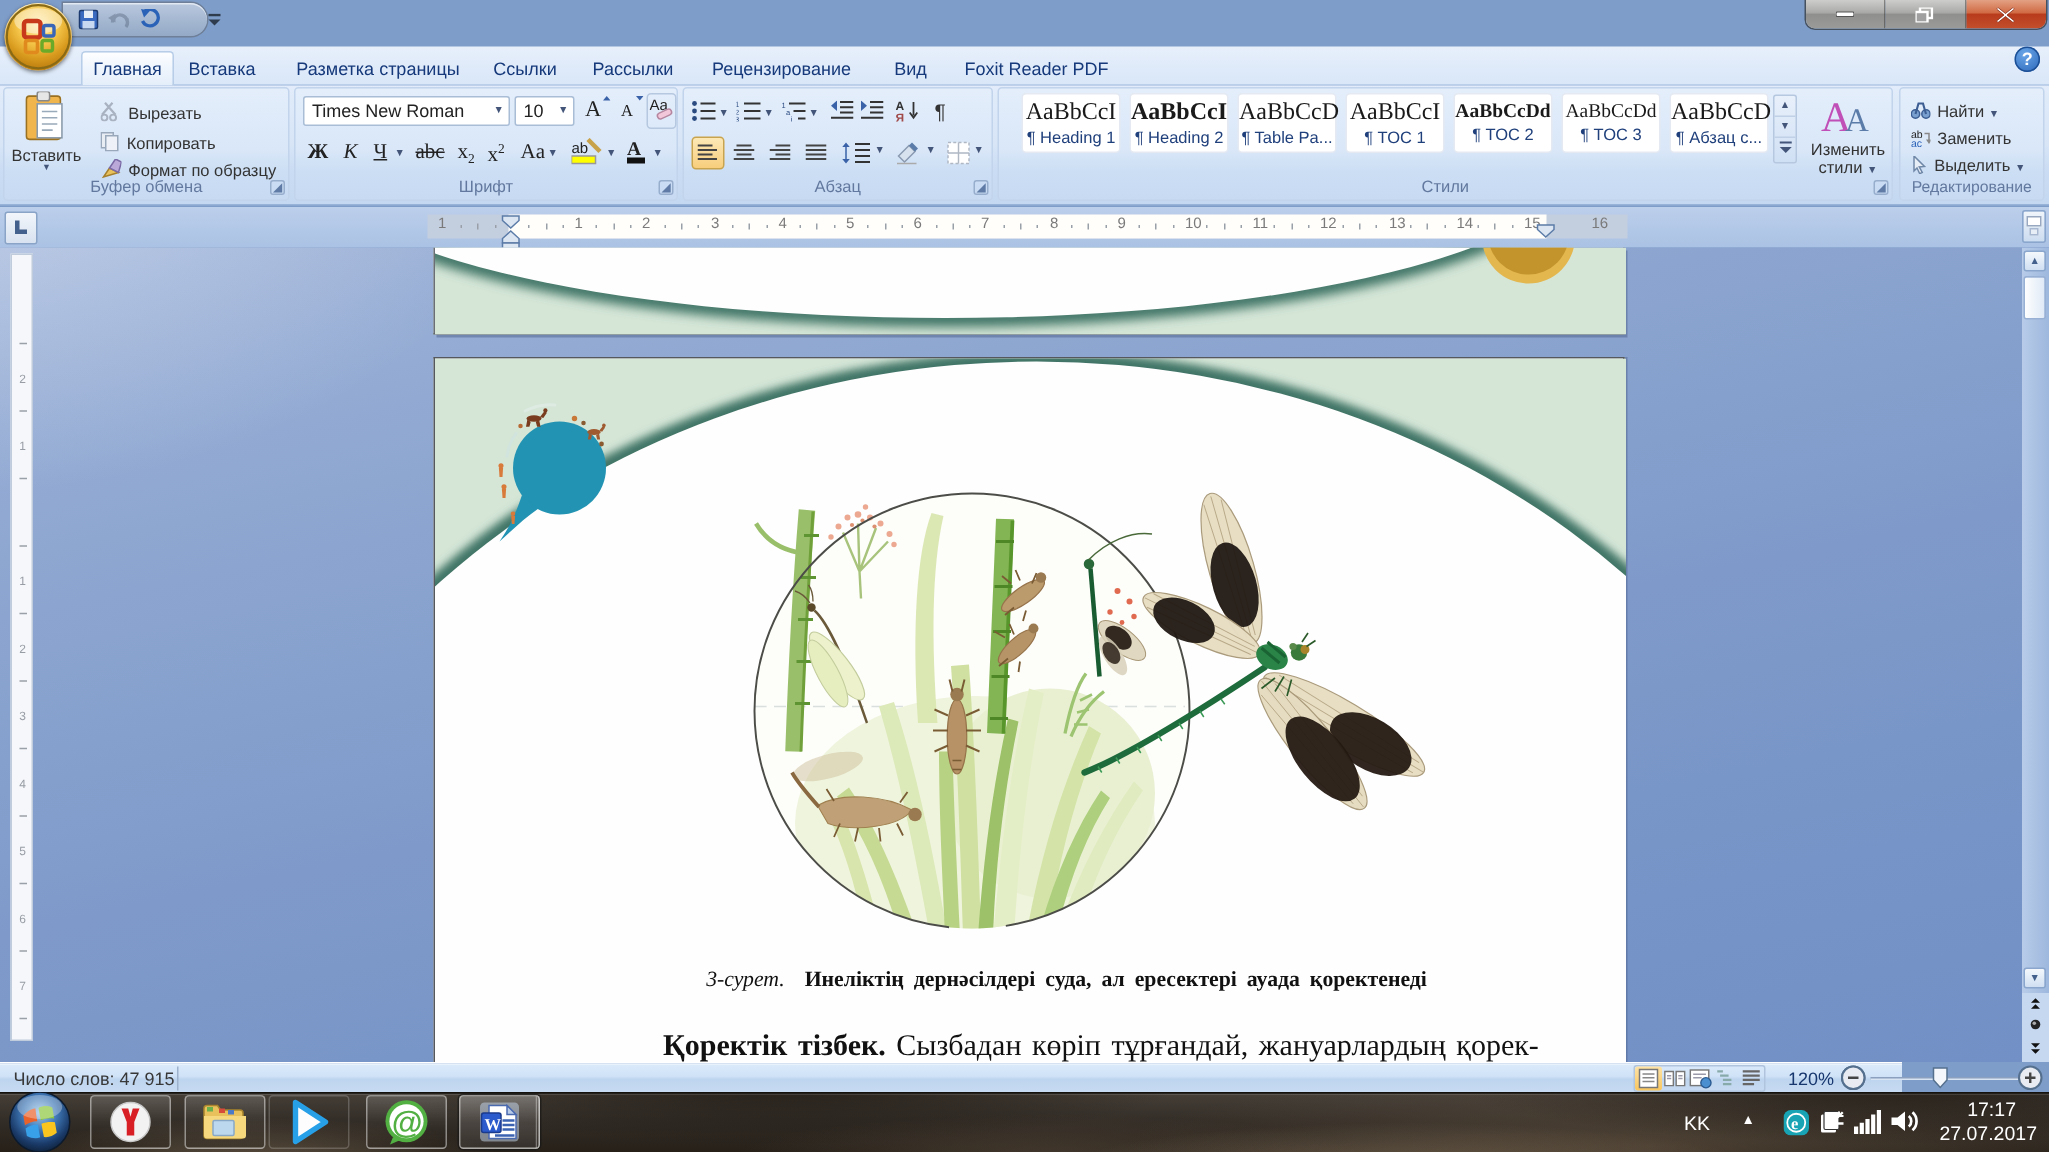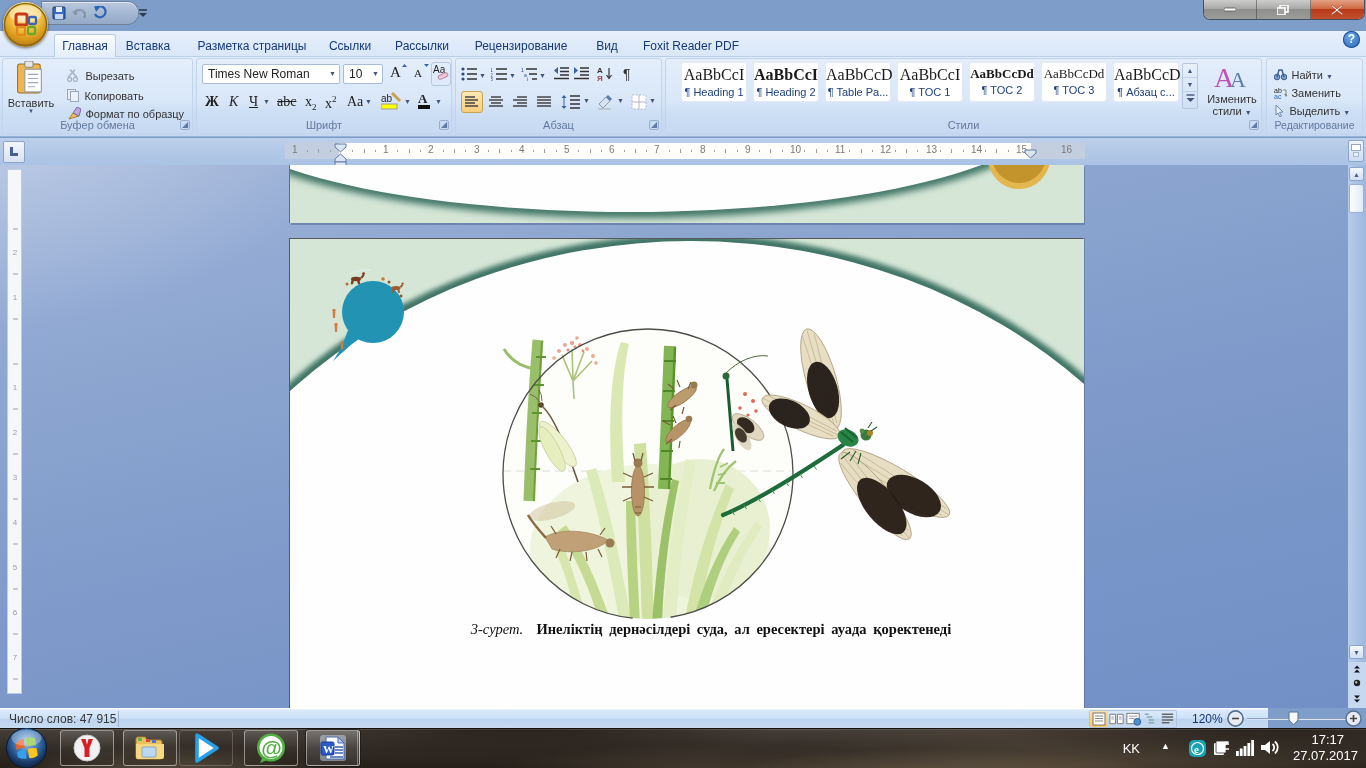--- a/index.html
+++ b/index.html
@@ -69,21 +69,21 @@
        radial-gradient(ellipse 620px 420px at -40px -120px, rgba(235,242,252,.55), rgba(235,242,252,0) 68%),
        linear-gradient(168deg, #9fb3d8 0%, #8ea7d1 25%, #7f9aca 55%, #7694c7 80%, #7290c5 100%); }
   #vruler { position:absolute; left:7px; top:4px; width:15px; height:525px; background:#f5f7fa; border:1px solid #c0cbdb; }
   #page1 { position:absolute; left:289px; top:0px; width:794px; height:58px; background:#d5e6d7;
      border-left:1px solid #6b6f75; border-right:1px solid #6b6f75; border-bottom:1px solid #55585c; box-shadow:2px 2px 0 rgba(70,90,130,.45); }
   #page2 { position:absolute; left:289px; top:73px; width:794px; height:470px; background:#fff;
      border:1px solid #55585c; border-bottom:none; box-shadow:2px 0 0 rgba(70,90,130,.45); }
   #vscroll { position:absolute; right:0; top:0; width:18px; height:543px; background:linear-gradient(90deg,#b8cce9,#9db7dd); }
 
   
-  #caption { position:absolute; left:24px; top:382px; width:794px; text-align:center;
+  #caption { position:absolute; left:24px; top:406px; width:794px; text-align:center;
      font-family:"Liberation Serif", serif; font-size:14.5px; color:#111; word-spacing:3px; }
   #bodyline { position:absolute; left:152px; top:447px; width:650px; word-spacing:2px;
      font-family:"Liberation Serif", serif; font-size:20px; color:#111; white-space:nowrap; }
 
   
   #statusbar { left:0; top:708px; width:1268px; height:20px;
      background:linear-gradient(#dcebfb 0%, #cfe2f7 45%, #bed5ef 55%, #c7dbf2 100%);
      border-top:1px solid #ffffff; box-shadow:inset 0 1px 0 #e8f2fc; font-size:12px; color:#383838; }
 
   
@@ -683,20 +683,21 @@
         <g transform="rotate(25 558 199)">
             <ellipse cx="558" cy="199" rx="11" ry="8" fill="#2a8448"></ellipse>
           </g>
         <path d="M551 193 l12 10 M555 189 l12 10" stroke="#1a6434" stroke-width="2"></path>
         <circle cx="576" cy="196" r="5.5" fill="#3a7a3a"></circle>
         <circle cx="580" cy="194" r="3" fill="#a8842a"></circle>
         <circle cx="572" cy="192" r="2.4" fill="#5a8a4a"></circle>
         <path d="M578 189 l4 -6 M581 192 l6 -4 M566 212 l-6 10 M571 214 l-3 11 M560 213 l-9 7" stroke="#2a5a2a" stroke-width="1.1" fill="none"></path>
         </svg>
       <div id="caption"><i>3-сурет.</i>&nbsp; <b>Инеліктің дернәсілдері суда, ал ересектері ауада қоректенеді</b></div>
+      <div id="bodyline"><b>Қоректік тізбек.</b> Сызбадан көріп тұрғандай, жануарлардың қорек-</div>
     </div>
     <div id="vscroll">
       <div style="position:absolute;left:1px;top:2px;width:15px;height:14px;background:linear-gradient(#f4f8fc,#d0dff2);border:1px solid #8aa6cc;border-radius:2px;color:#44608c;font-size:7px;text-align:center;line-height:13px;">▲</div>
       <div style="position:absolute;left:1px;top:19px;width:15px;height:29px;background:linear-gradient(90deg,#fdfefe,#dfe9f6);border:1px solid #98b0d4;border-radius:2px;"></div>
       <div style="position:absolute;left:1px;top:480px;width:15px;height:14px;background:linear-gradient(#f4f8fc,#d0dff2);border:1px solid #8aa6cc;border-radius:2px;color:#44608c;font-size:7px;text-align:center;line-height:13px;">▼</div>
       <div style="position:absolute;left:0;top:497px;width:18px;height:46px;background:#c5d8f0;">
         <svg width="18" height="46" viewBox="0 0 18 46">
           <path d="M6 6.5 L9 3.5 L12 6.5 Z M6 10.5 L9 7.5 L12 10.5 Z" fill="#111"></path>
           <circle cx="9" cy="21" r="3.2" fill="#222"></circle>
             <circle cx="8.2" cy="20.2" r="1.2" fill="#aaa"></circle>

